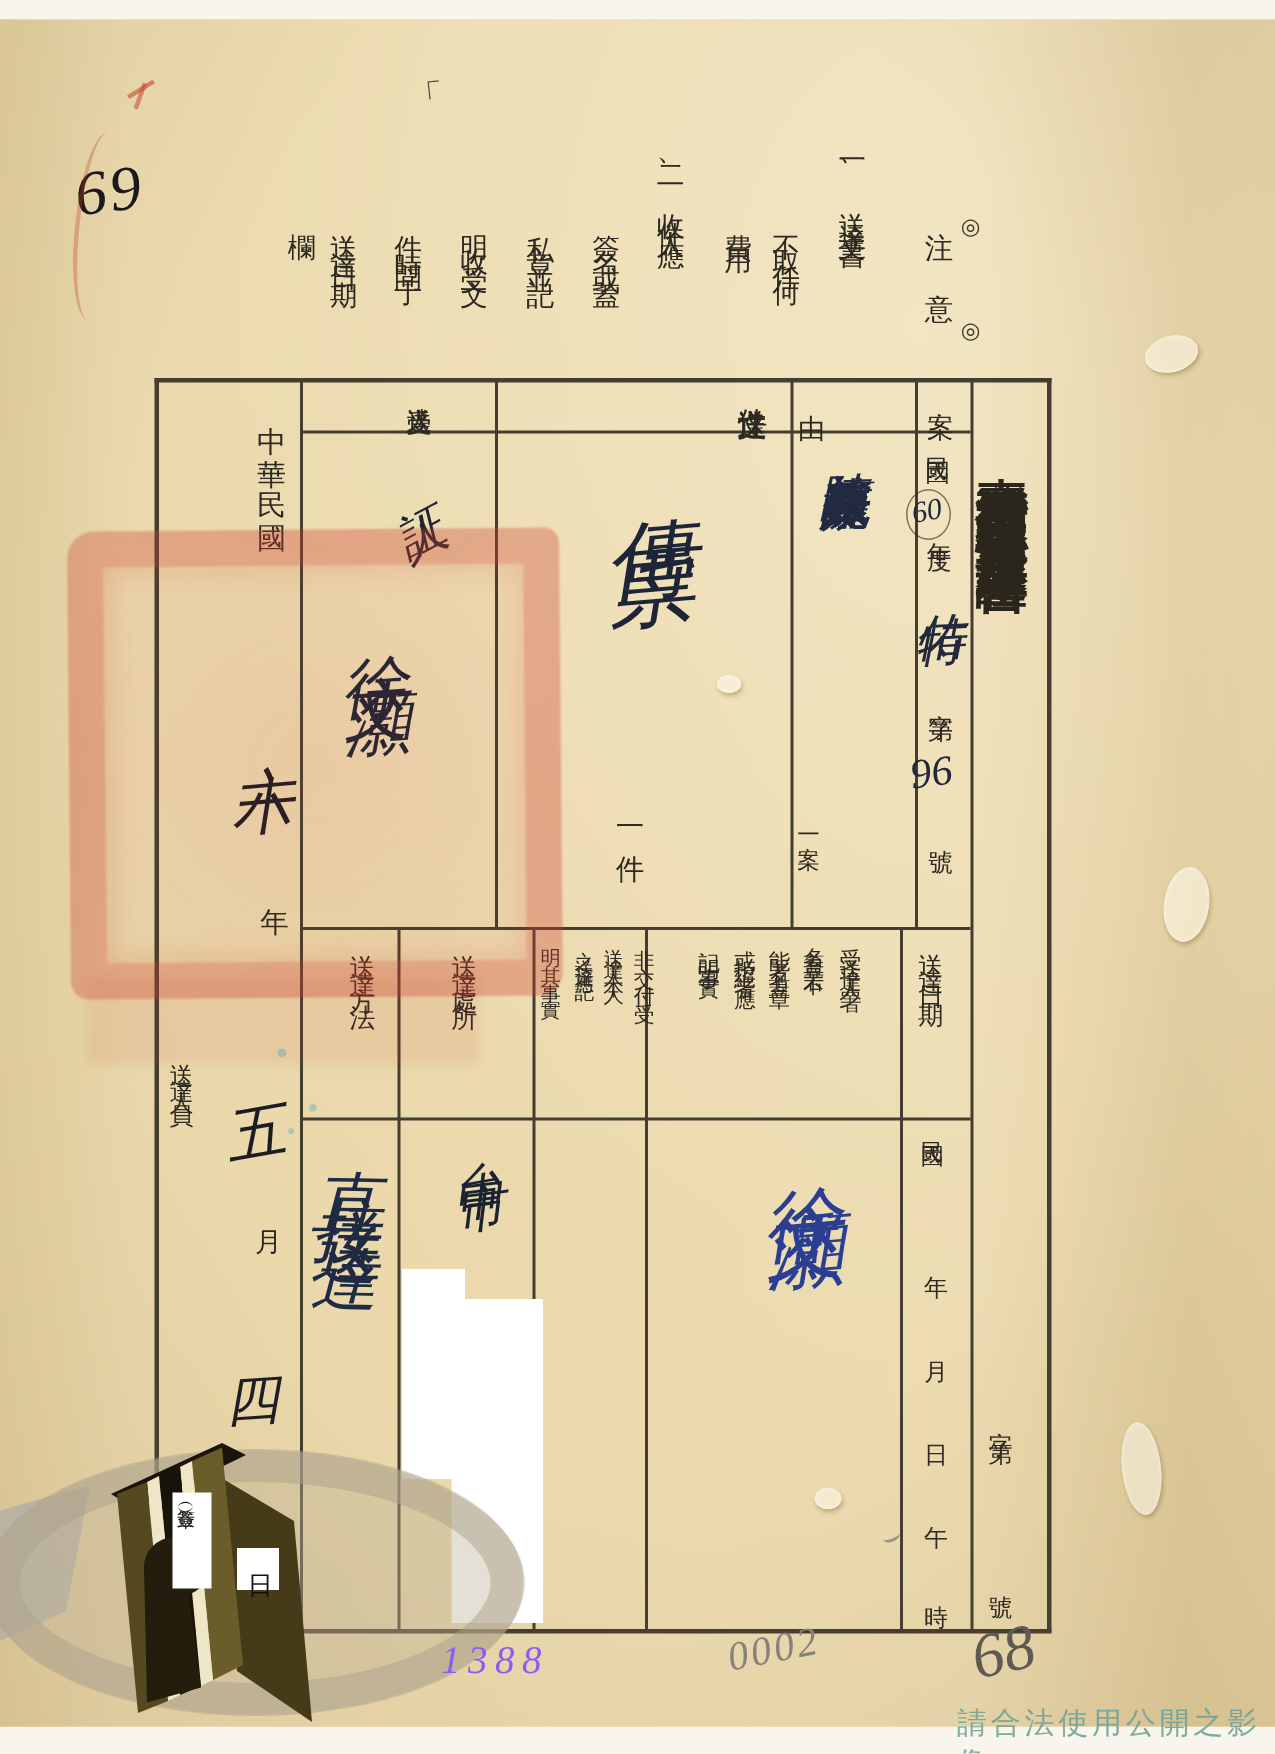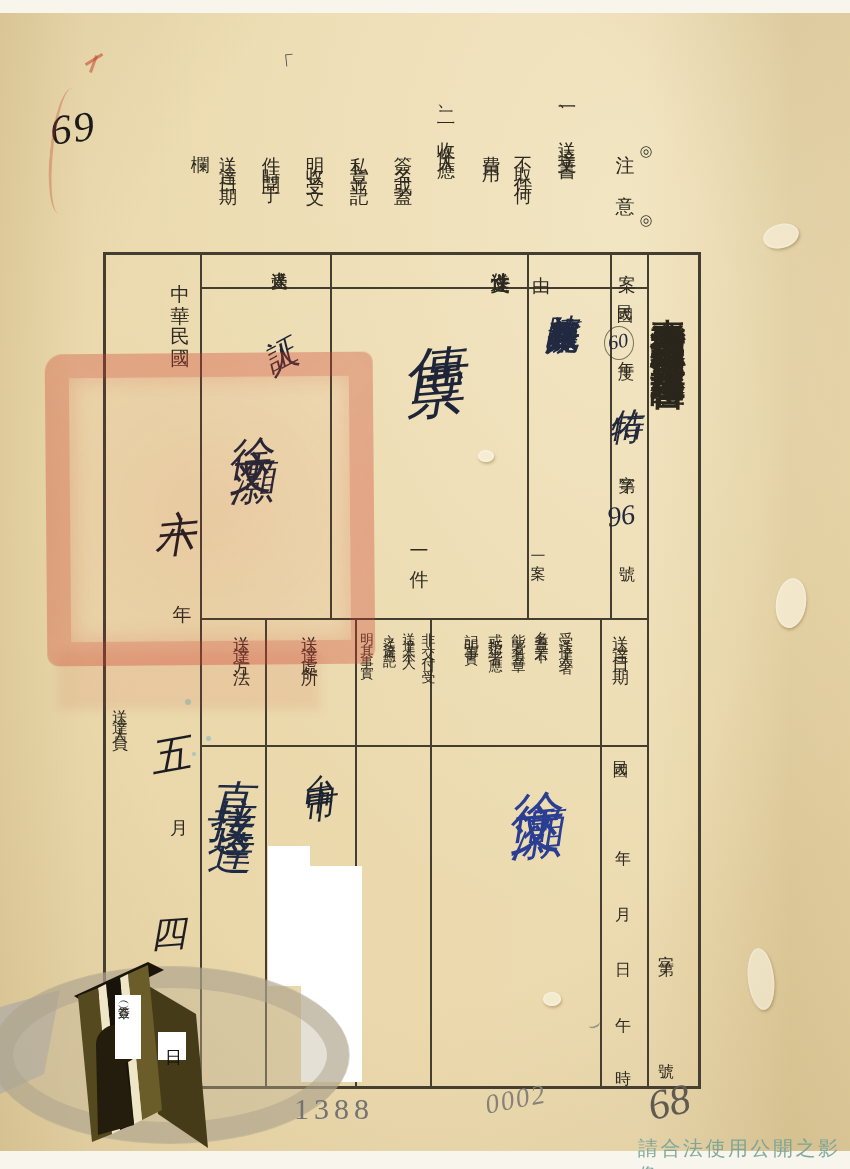--- a/index.html
+++ b/index.html
@@ -157,17 +157,17 @@
     <polygon points="106,32 120,26 134,172 120,178" fill="#17120a"></polygon>
     <polygon points="98,36 106,32 120,178 112,182" fill="#efe6c8"></polygon>
     <polygon points="78,44 98,36 112,182 92,190" fill="#55491f"></polygon>
     <path d="M96,92 a22,20 0 1 1 30,19 l8,62 -36,10 z" fill="#241c0c"></path>
   </svg>
   <div class="wbox" style="left:115px;top:995px;width:26px;height:64px;"></div>
   <div class="v" style="left:118px;top:997px;font-size:12px;color:#1d1a12;">（簽章）</div>
   <div class="wbox" style="left:158px;top:1032px;width:28px;height:28px;"></div>
   <div class="v" style="left:165px;top:1037px;font-size:17px;color:#111;">日</div>
 
-  <div style="position:absolute;left:294px;top:1092px;font-size:30px;letter-spacing:5px;color:#737373;">1388</div>
+  <div style="position:absolute;left:294px;top:1092px;font-size:26px;letter-spacing:5px;color:#8b5cf6;font-style:italic;">1388</div>
   <div class="hand" style="position:absolute;left:485px;top:1084px;font-size:27px;color:#86817a;letter-spacing:2px;transform:rotate(-11deg);">0002</div>
   <div class="hand" style="position:absolute;left:648px;top:1078px;font-size:42px;color:#5f5b52;transform:rotate(-13deg);">68</div>
   <div style="position:absolute;left:638px;top:1135px;font-size:20px;letter-spacing:2.5px;color:rgba(116,163,152,.92);">請合法使用公開之影像</div>
 </div>
 
 </body></html>

